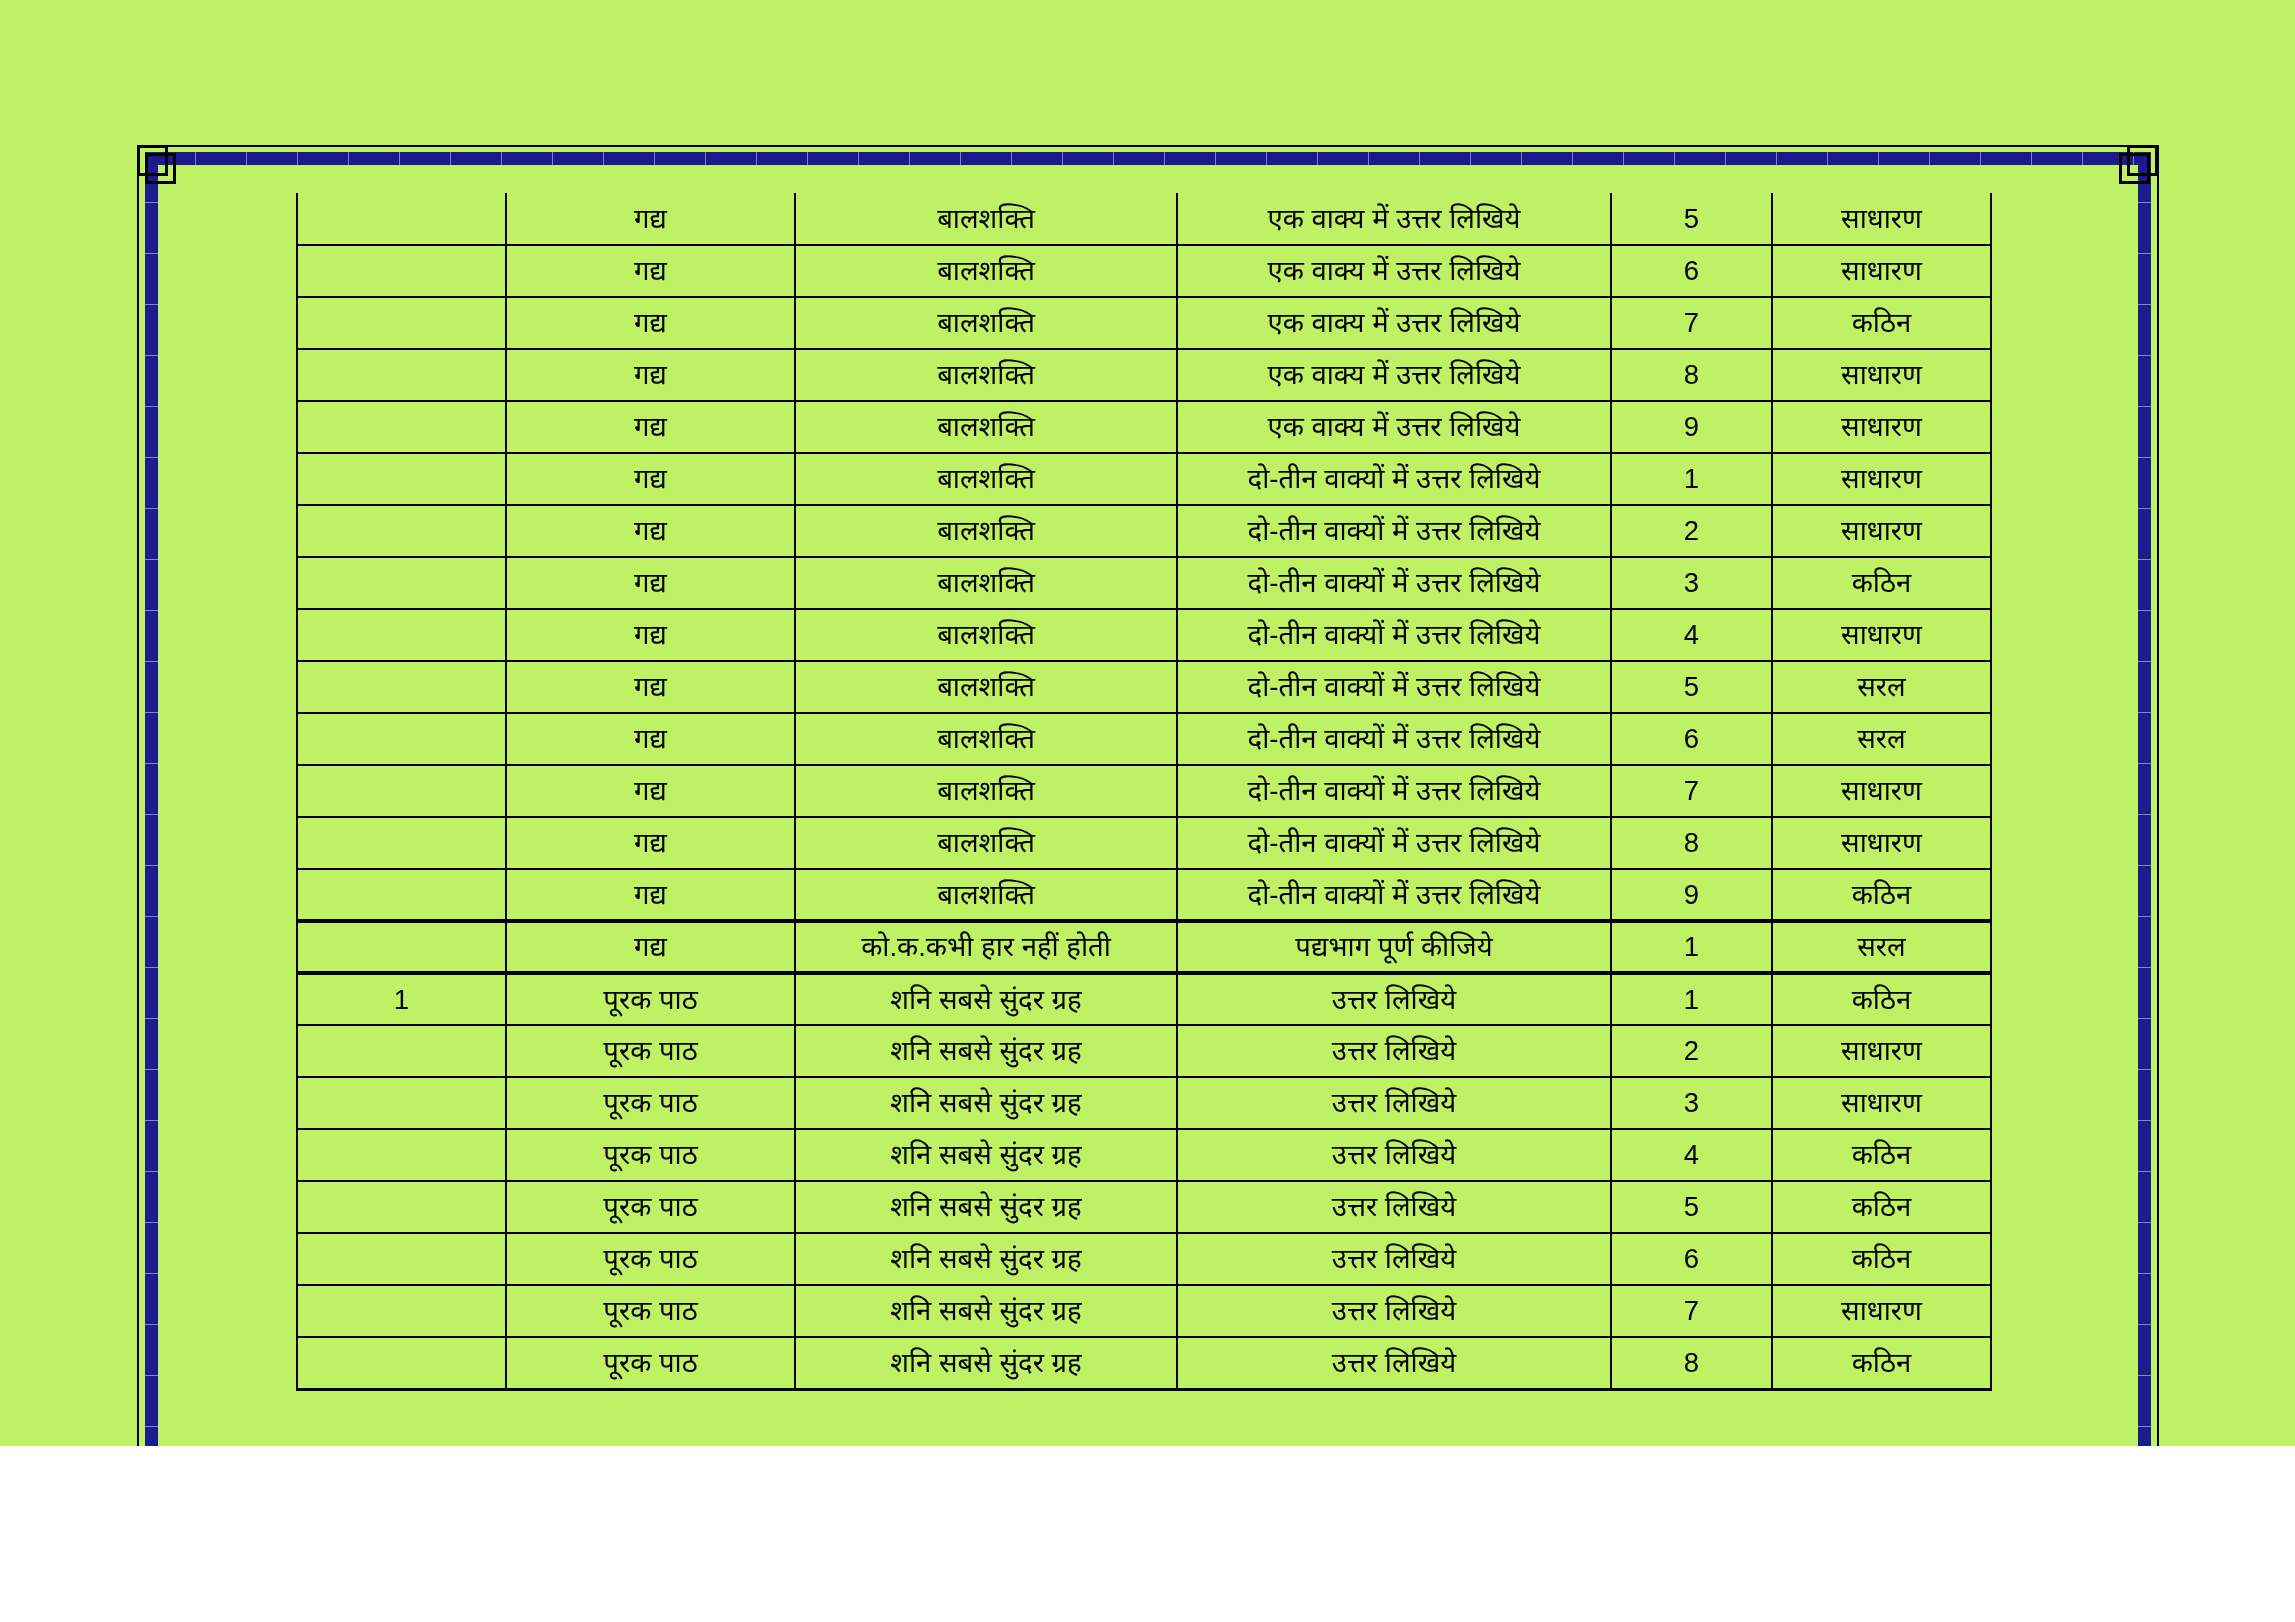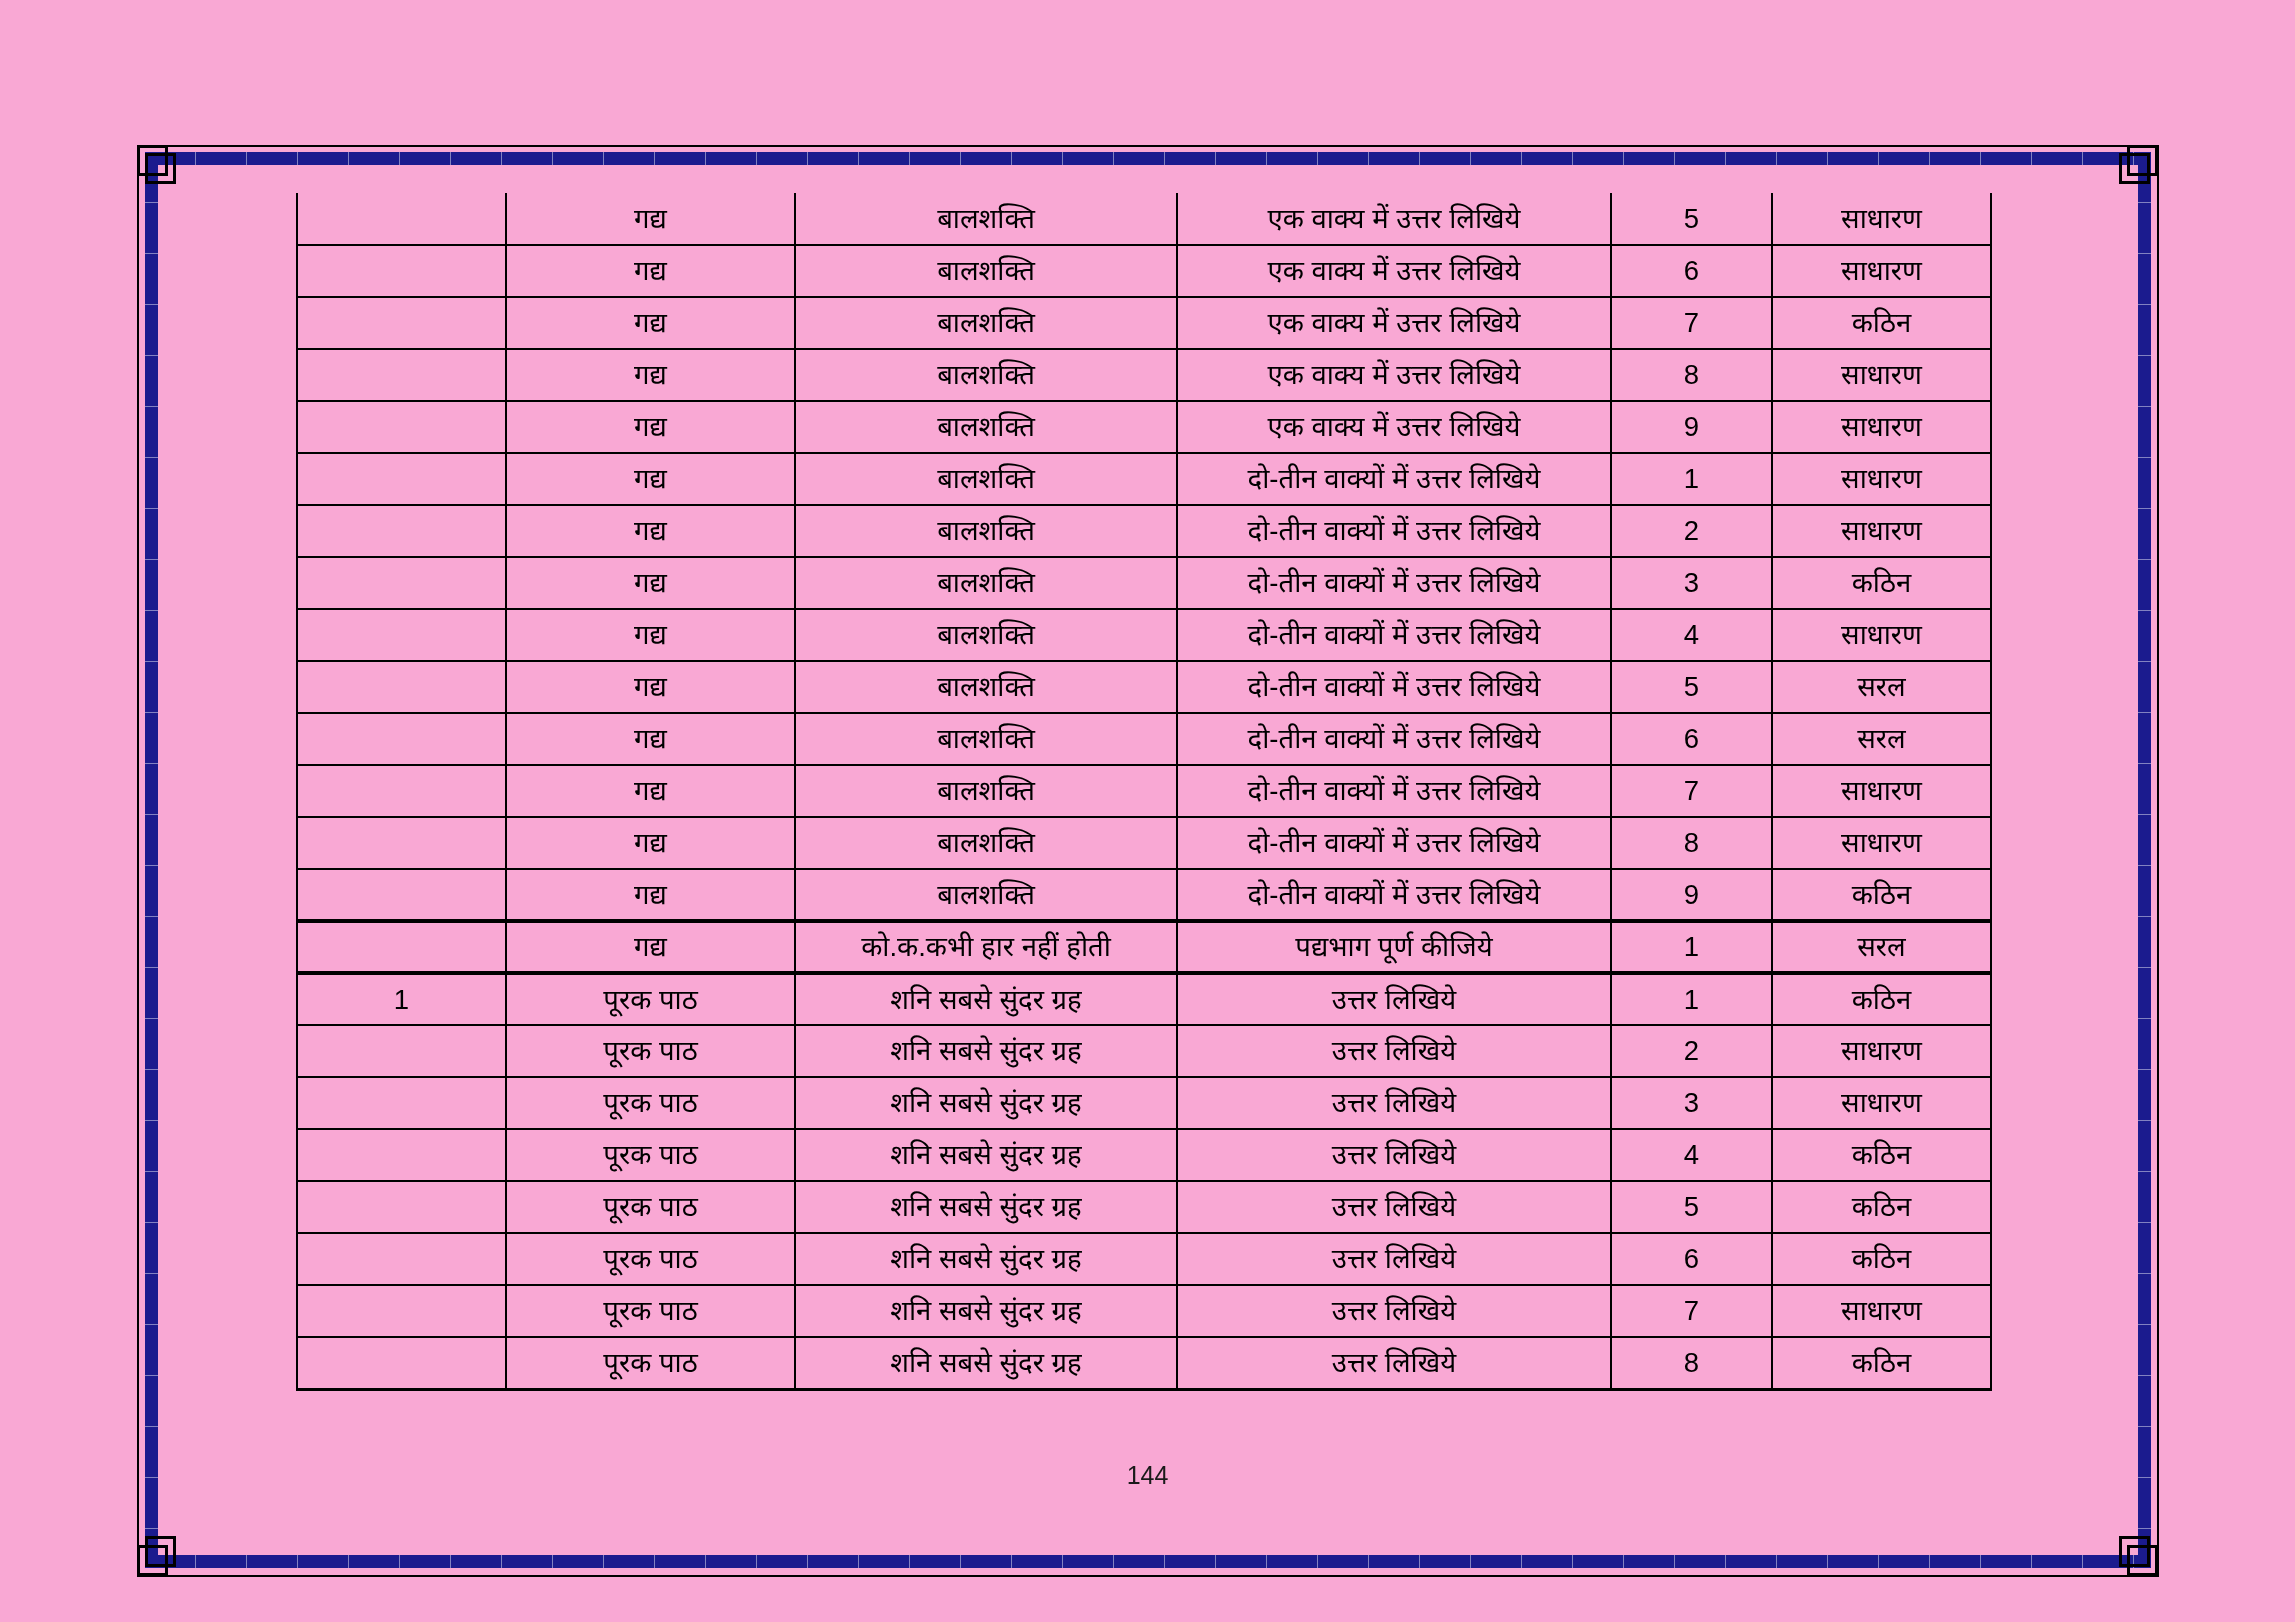--- a/index.html
+++ b/index.html
@@ -1,20 +1,20 @@
 <!DOCTYPE html>
 <html style="--blue: #1b1b8e;font-size:10.5px"><head>
 <meta charset="utf-8">
 <style>
   html, body { margin: 0; padding: 0; background: #ffffff; }
   .page {
     position: relative;
     width: 2295px;
-    height: 1622px;
-    background: #f9a8d4;
+    height: 1446px;
+    background: #bef264;
     overflow: hidden;
     font-family: "Liberation Sans", "DejaVu Sans", sans-serif;
     color: #000;
   }
 
   
   .thin-frame {
     position: absolute;
     left: 137px; top: 145px;
     width: 2022px; height: 1432px;

